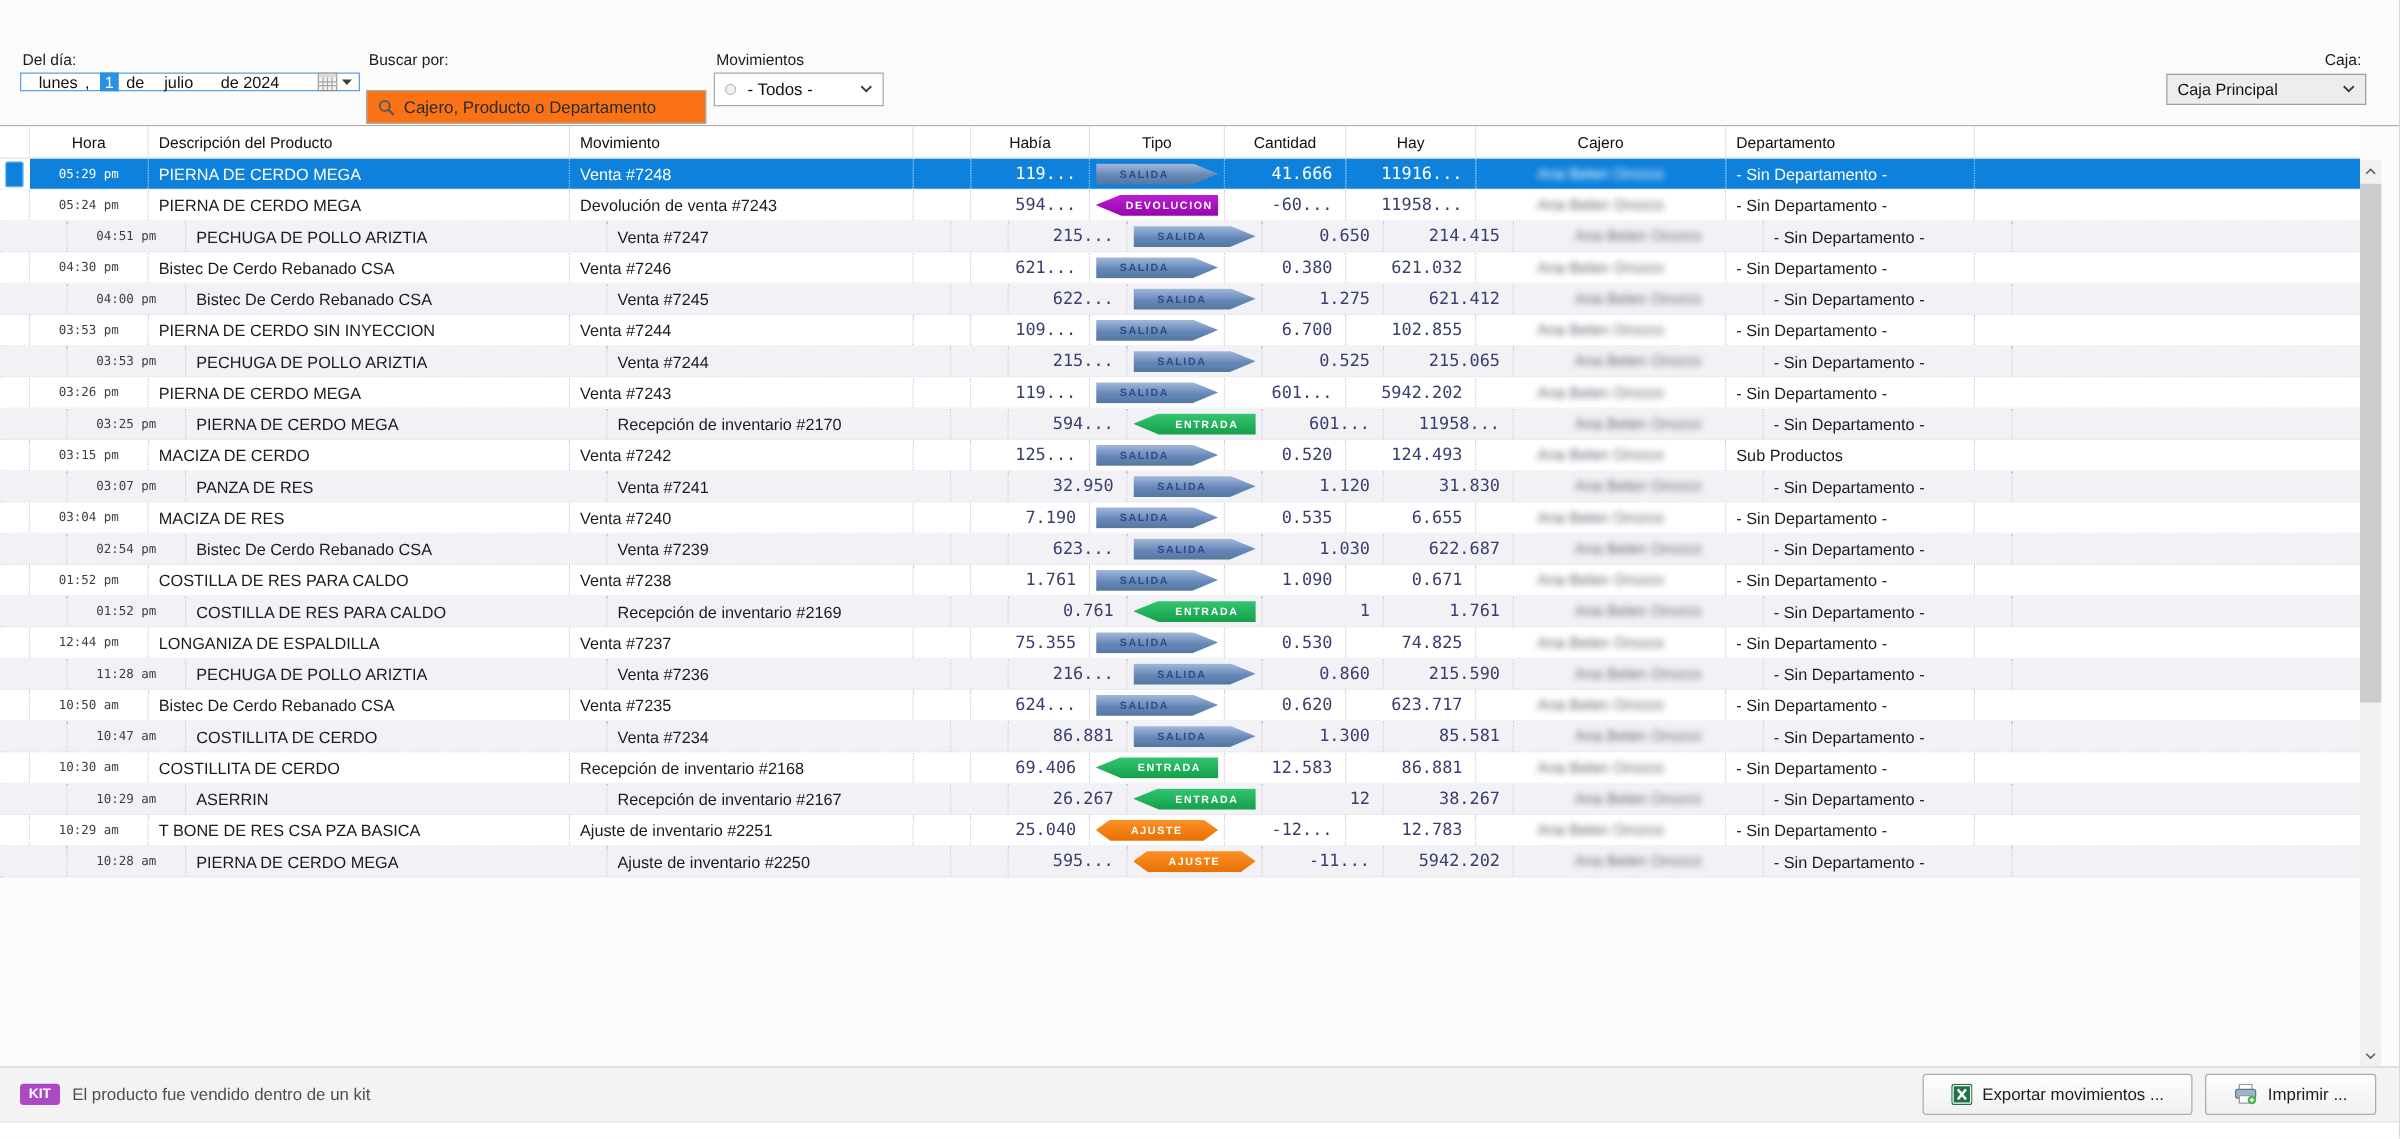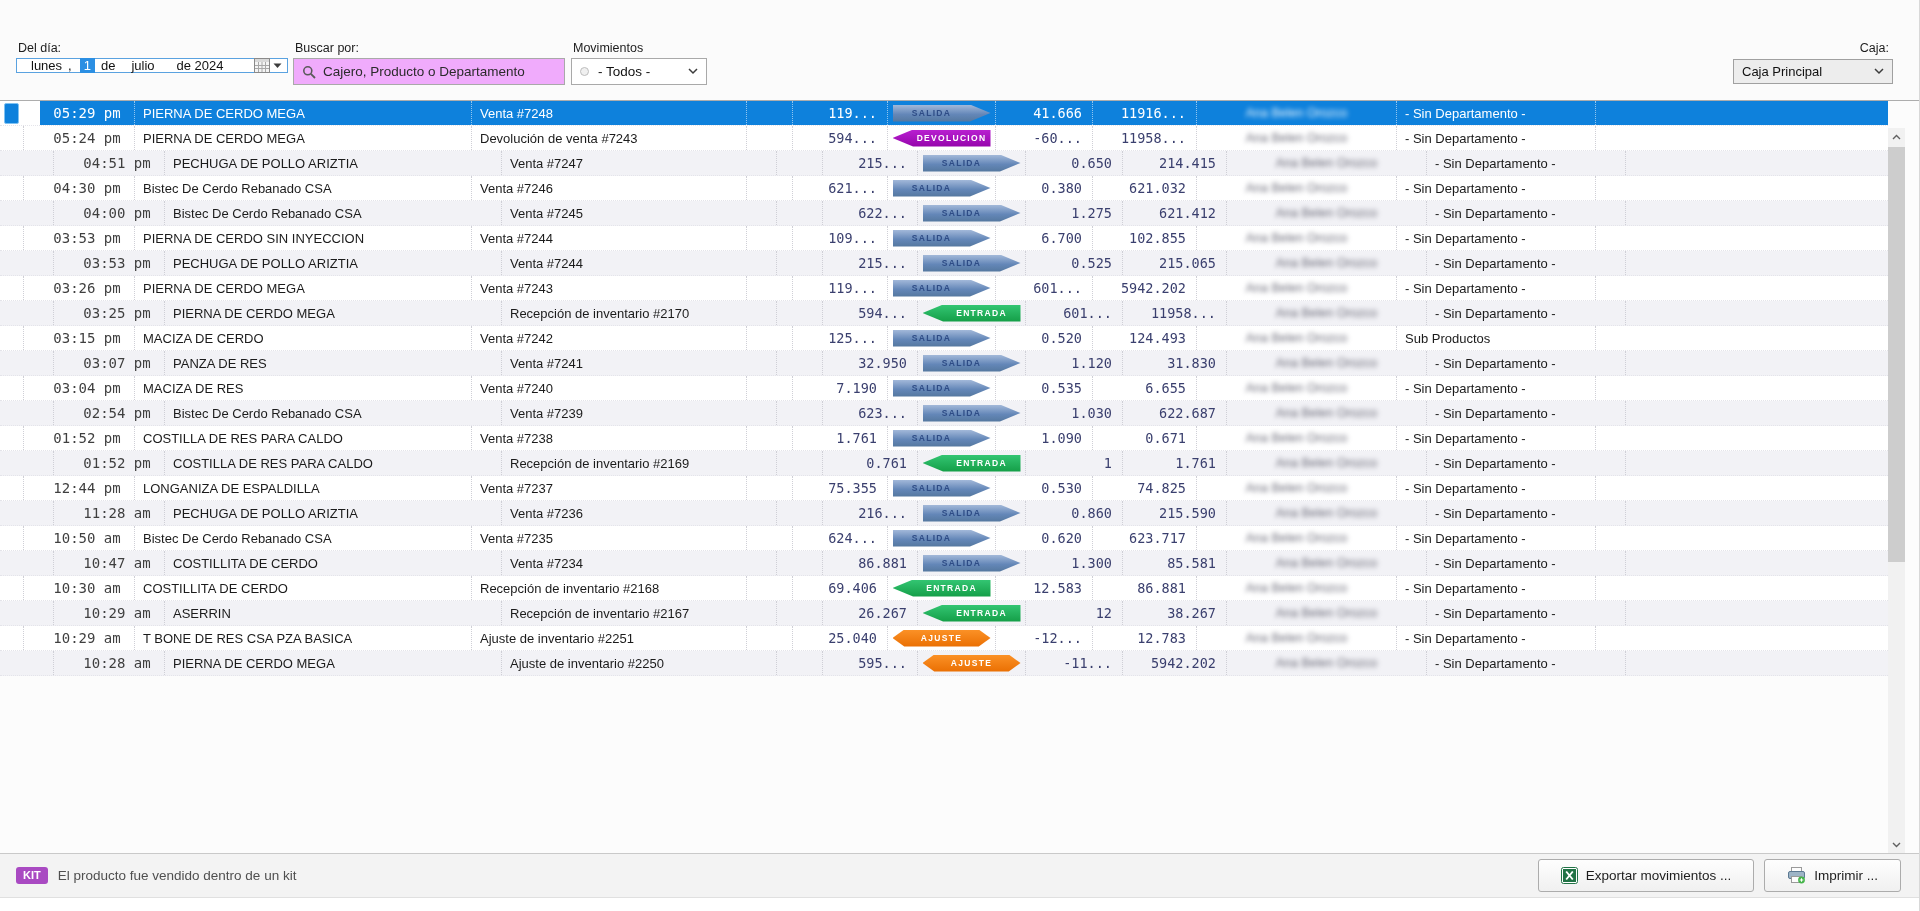--- a/index.html
+++ b/index.html
@@ -18,21 +18,21 @@
 
   .datefield { position:absolute; left:16px; top:58px; width:272px; height:15px; background:#fff;
     border:1px solid #5aa2e0; display:flex; align-items:center; font-size:13px; color:#111; }
   .datefield .seg { margin-left:6px; }
   .datefield .seg.first { margin-left:14px; }
   .datefield .daychip { background:#2b8fe3; color:#fff; padding:0 4px; margin-left:8px; }
   .datefield .month { margin-left:16px; }
   .datefield .yearpart { margin-left:22px; }
   .cal-btn { margin-left:auto; margin-right:5px; display:flex; align-items:center; gap:3px; cursor:default; }
 
-  .searchfield { position:absolute; left:293px; top:58px; width:272px; height:27px; background:#f0abfc;
+  .searchfield { position:absolute; left:293px; top:72px; width:272px; height:27px; background:#f97316;
     border:1px solid #a9a9a9; display:flex; align-items:center; padding:0 8px; gap:7px; }
   .searchfield input { border:none; outline:none; flex:1; font-family:"Liberation Sans",sans-serif;
     font-size:13.5px; color:#222; background:transparent; }
   .searchfield input::placeholder { color:#2b2b2b; opacity:1; }
 
   .selectbox { position:absolute; height:27px; background:#fff; border:1px solid #a9a9a9;
     display:flex; align-items:center; font-size:13.5px; color:#111; padding:11px 8px; }
   .sel-mov { left:571px; top:58px; width:136px; }
   .sel-mov .dot { width:9px; height:9px; border-radius:50%; border:1px solid #bdbdbd; background:#f0f0f0; margin-right:9px; }
   .sel-caja { right:26px; top:59px; width:160px; height:25px; background:#ededed; border:1px solid #a0a0a0; font-size:13px; }
@@ -46,21 +46,21 @@
   .hcell.pad { padding-left:8px; }
 
   .row { display:flex; height:25px; width:calc(100% - 31px); align-items:stretch;
     border-bottom:1px dotted #e4e4ea; background:#fff; cursor:default; }
   .row.alt { background:#f2f2f6;padding-left:30px; }
   .cell { display:flex; align-items:center; border-right:1px dotted #cfcfd6; overflow:hidden; white-space:nowrap; }
   .cell.center { justify-content:center; }
   .cell.right { justify-content:flex-end; padding-right:10px; }
   .cell.pad { padding-left:8px; }
   .mono { font-family:"DejaVu Sans Mono", monospace; }
-  .t-time { font-size:14px; color:#3f3f3f;margin-left:16px; }
+  .t-time { font-size:10px; color:#3f3f3f; }
   .t-text { font-size:13px; color:#1b1b1b; }
   .num { font-size:13.5px; color:#3a3f6e; }
 
   .c-ind{width:24px;} .c-hora{width:95px;} .c-desc{width:337px;} .c-mov{width:275px;}
   .c-gap{width:46px;} .c-habia{width:95px;} .c-tipo{width:108px;} .c-cant{width:97px;}
   .c-hay{width:104px;} .c-caj{width:200px;} .c-dep{width:199px;} .c-fill{flex:1; border-right:none;}
 
   .row.selected { background:#fff; }
   .row.selected .cell { background:#0e81dc; border-right-color:rgba(255,255,255,.55); }
   .row.selected .cell.c-ind { background:#fff; }
@@ -145,20 +145,34 @@
     <div class="flabel lab-caja">Caja:</div>
     <div class="selectbox sel-caja">
       <span>Caja Principal</span>
       <svg class="chev" width="10" height="7" viewBox="0 0 10 7">
           <path d="M1 1l4 4 4-4" fill="none" stroke="#3c3c3c" stroke-width="1.5"></path>
         </svg>
     </div>
   </div>
 
   <div class="grid">
+    <div class="ghead" id="ghead">
+        <div class="hcell c-ind"></div>
+        <div class="hcell c-hora center">Hora</div>
+        <div class="hcell c-desc pad">Descripción del Producto</div>
+        <div class="hcell c-mov pad">Movimiento</div>
+        <div class="hcell c-gap"></div>
+        <div class="hcell c-habia center">Había</div>
+        <div class="hcell c-tipo center">Tipo</div>
+        <div class="hcell c-cant center">Cantidad</div>
+        <div class="hcell c-hay center">Hay</div>
+        <div class="hcell c-caj center">Cajero</div>
+        <div class="hcell c-dep pad">Departamento</div>
+        <div class="hcell c-fill"></div>
+      </div>
     <div id="gbody">
         <div class="row selected">
           <div class="cell c-ind">
             <div class="selbox"></div>
           </div>
           <div class="cell c-hora mono t-time center">05:29 pm</div>
           <div class="cell c-desc t-text pad">PIERNA DE CERDO MEGA</div>
           <div class="cell c-mov t-text pad">Venta #7248</div>
           <div class="cell c-gap"></div>
           <div class="cell c-habia mono num right">119...</div>

